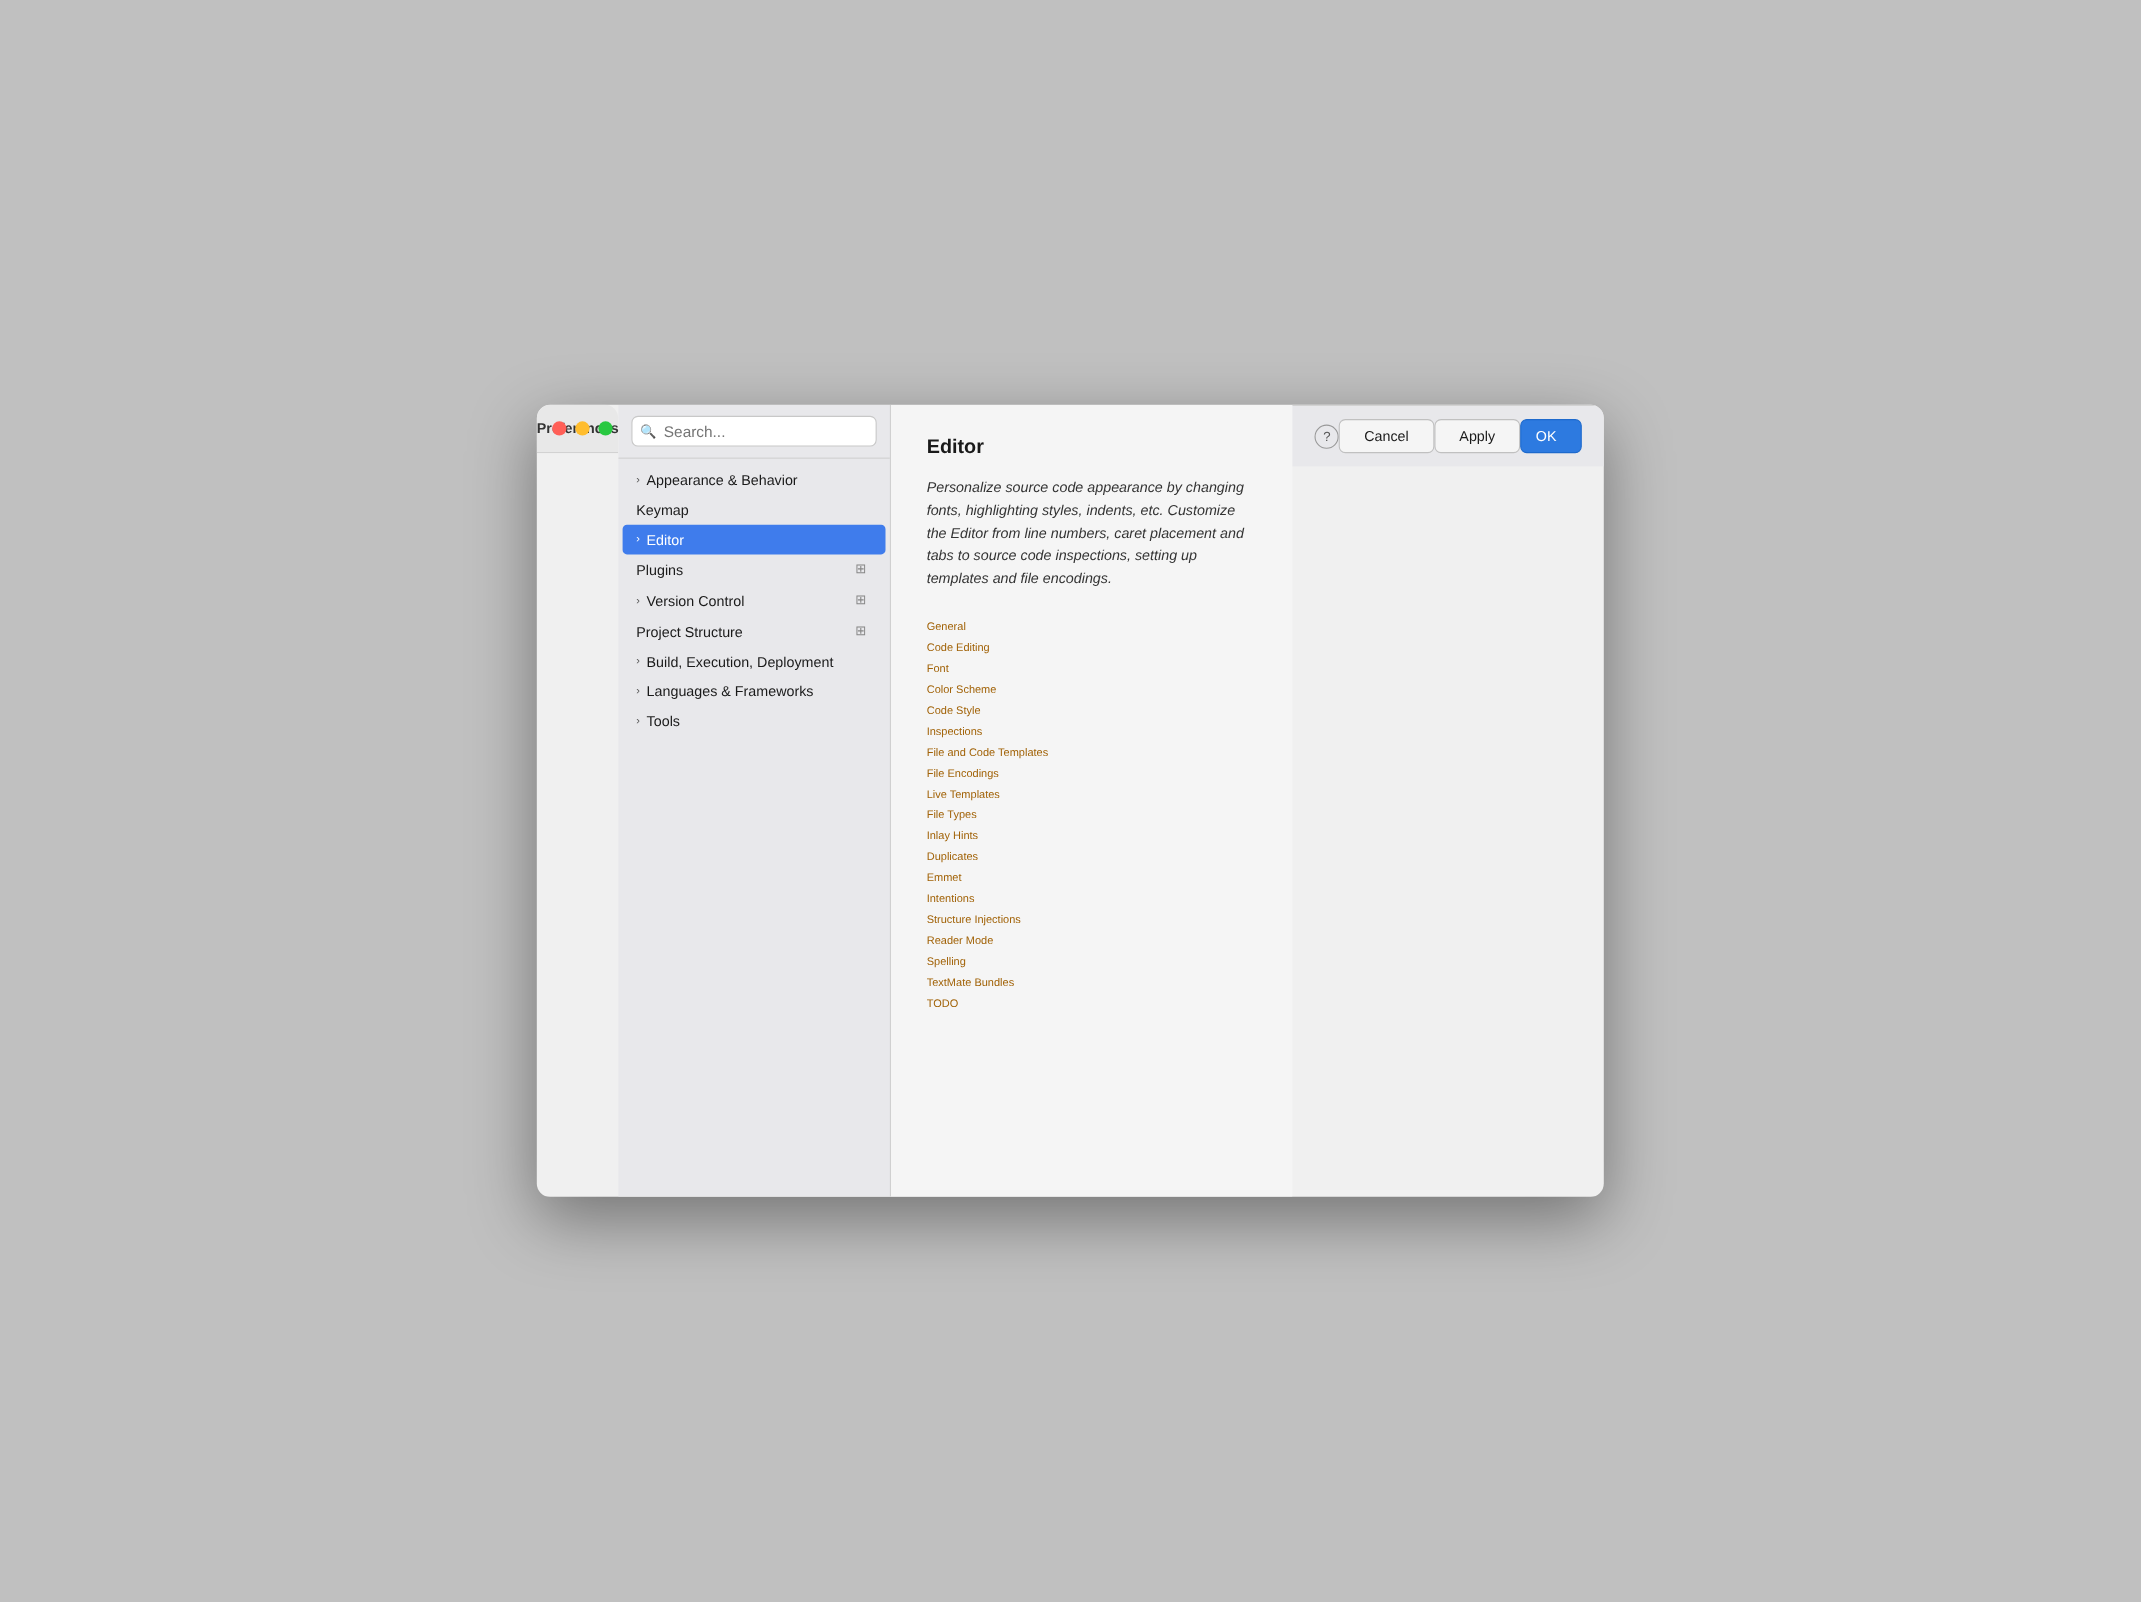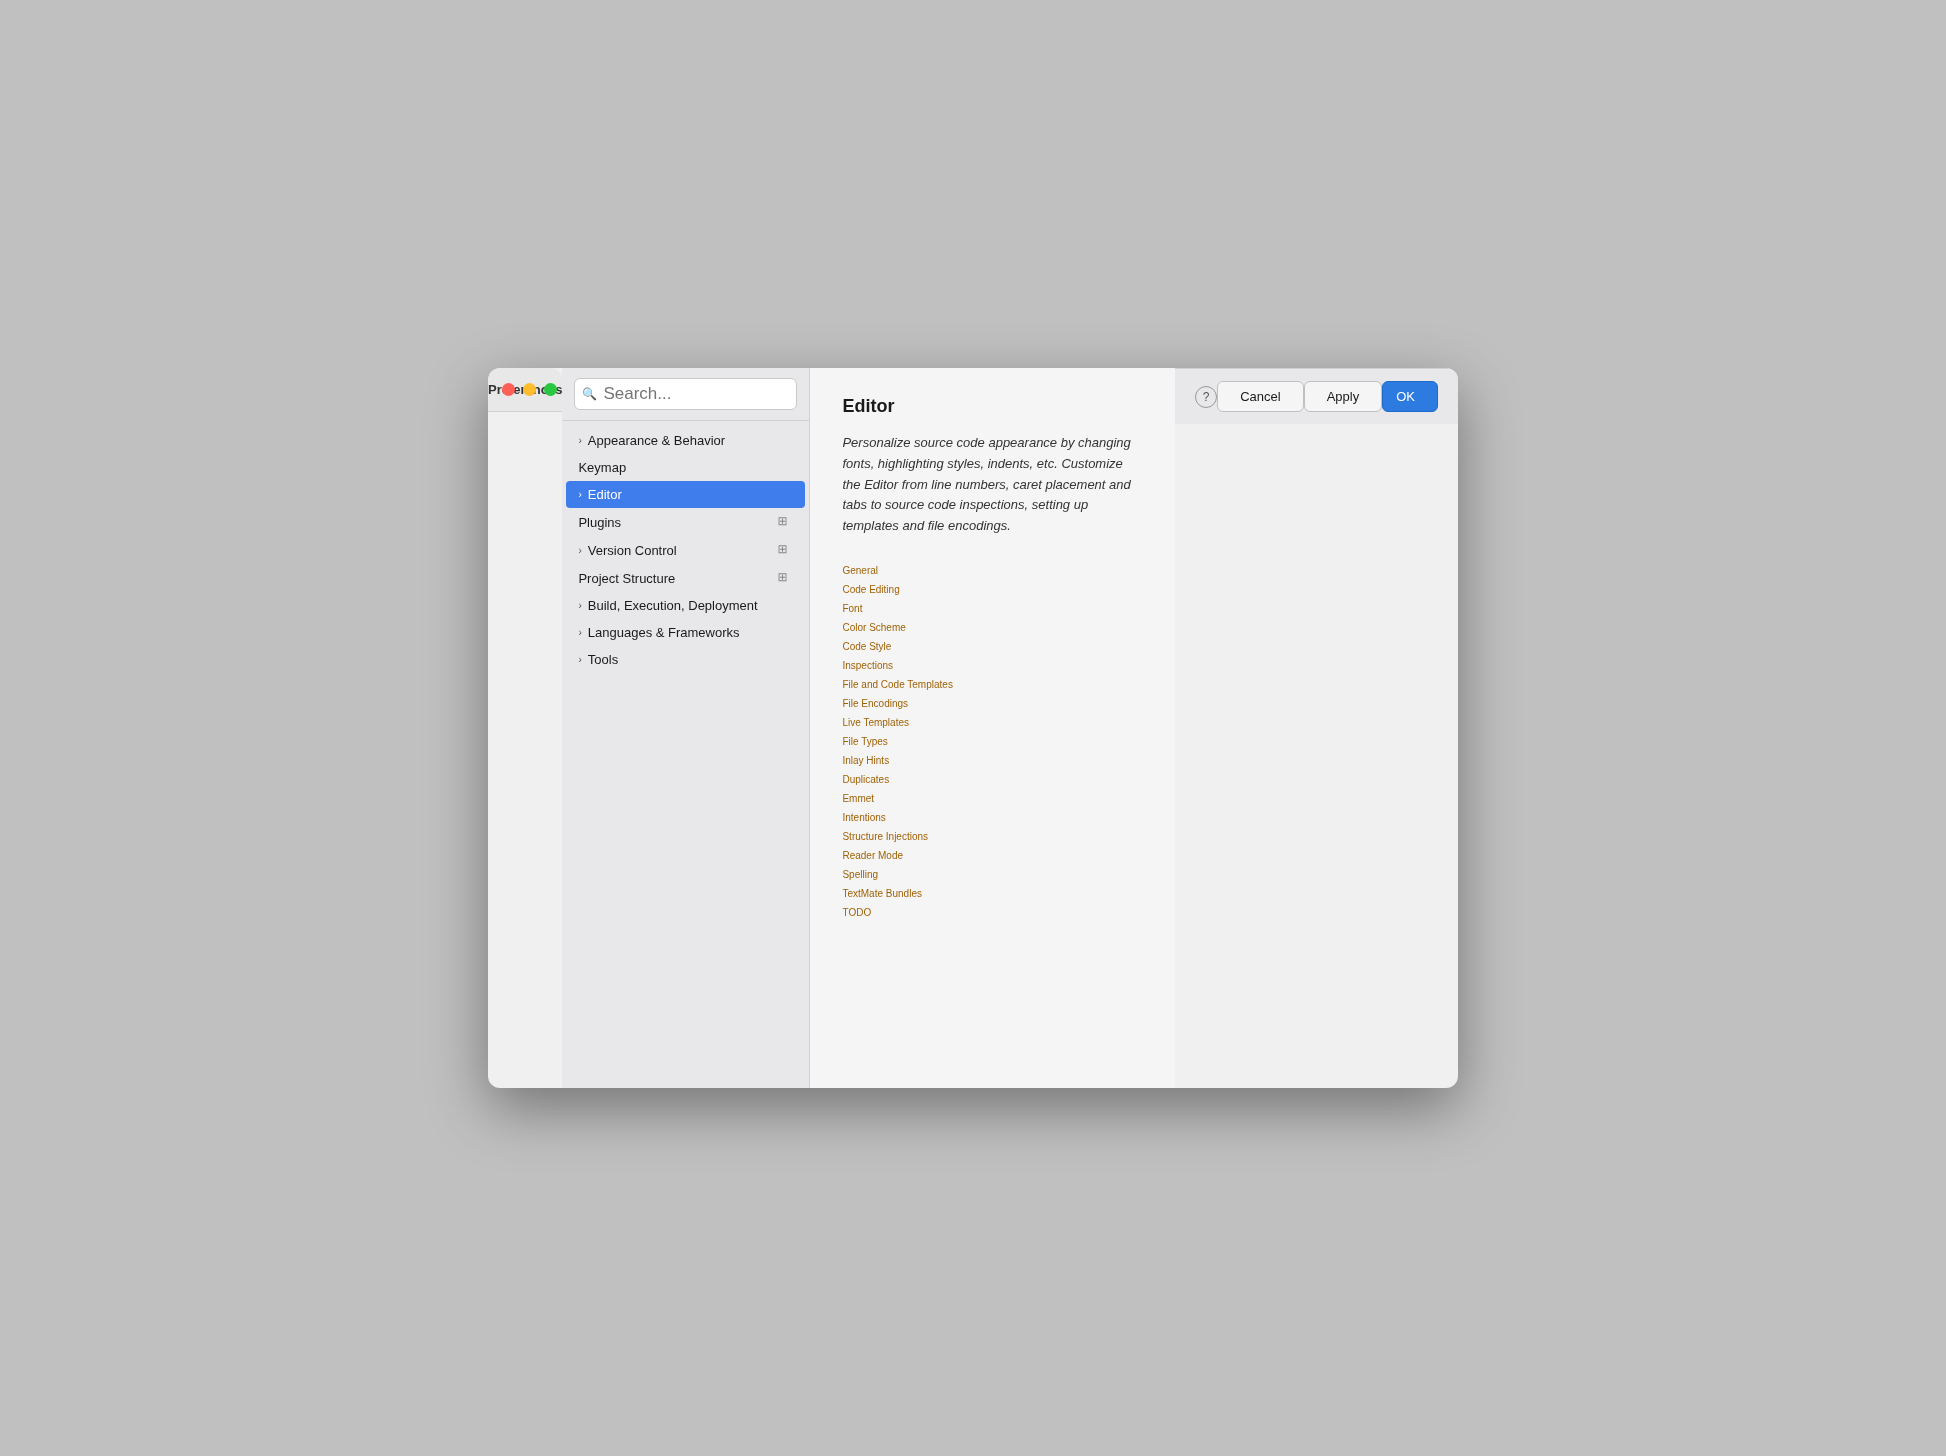--- a/index.html
+++ b/index.html
@@ -85,21 +85,21 @@
       padding: 10px 12px;
       border-bottom: 1px solid #d0d0d0;
     }
 
     .search-input {
       width: 100%;
       padding: 5px 28px 5px 28px;
       border-radius: 6px;
       border: 1px solid #c8c8c8;
       background: #fff;
-      font-size: 17px;
+      font-size: 14px;
       color: #333;
       outline: none;
     }
 
     .search-wrapper {
       position: relative;
     }
 
     .search-icon-inner {
       position: absolute;

